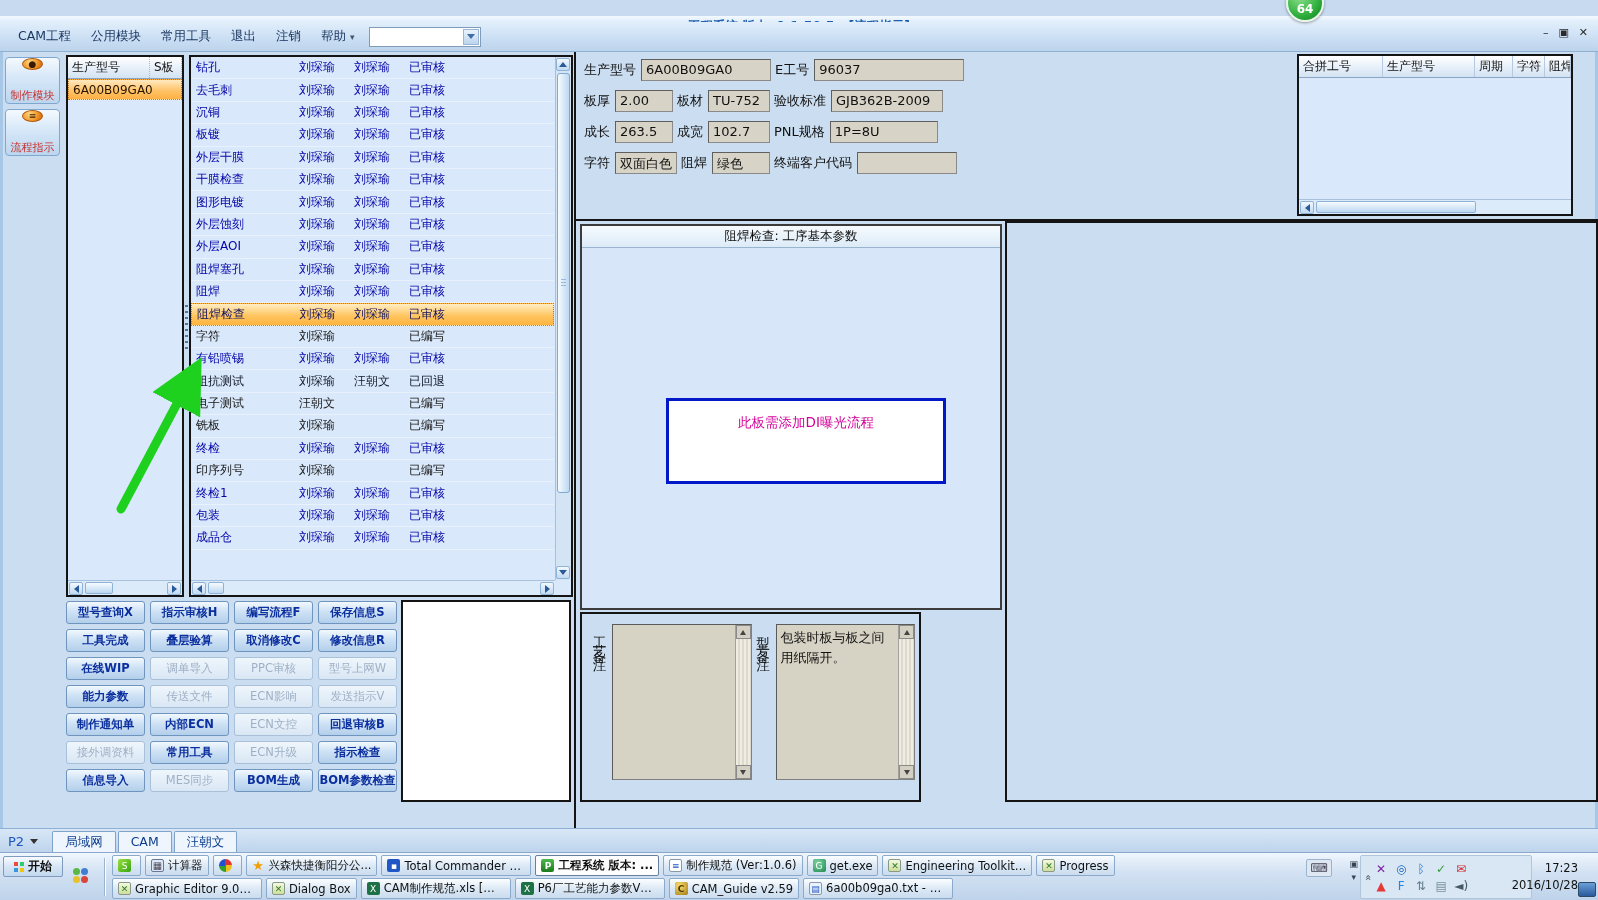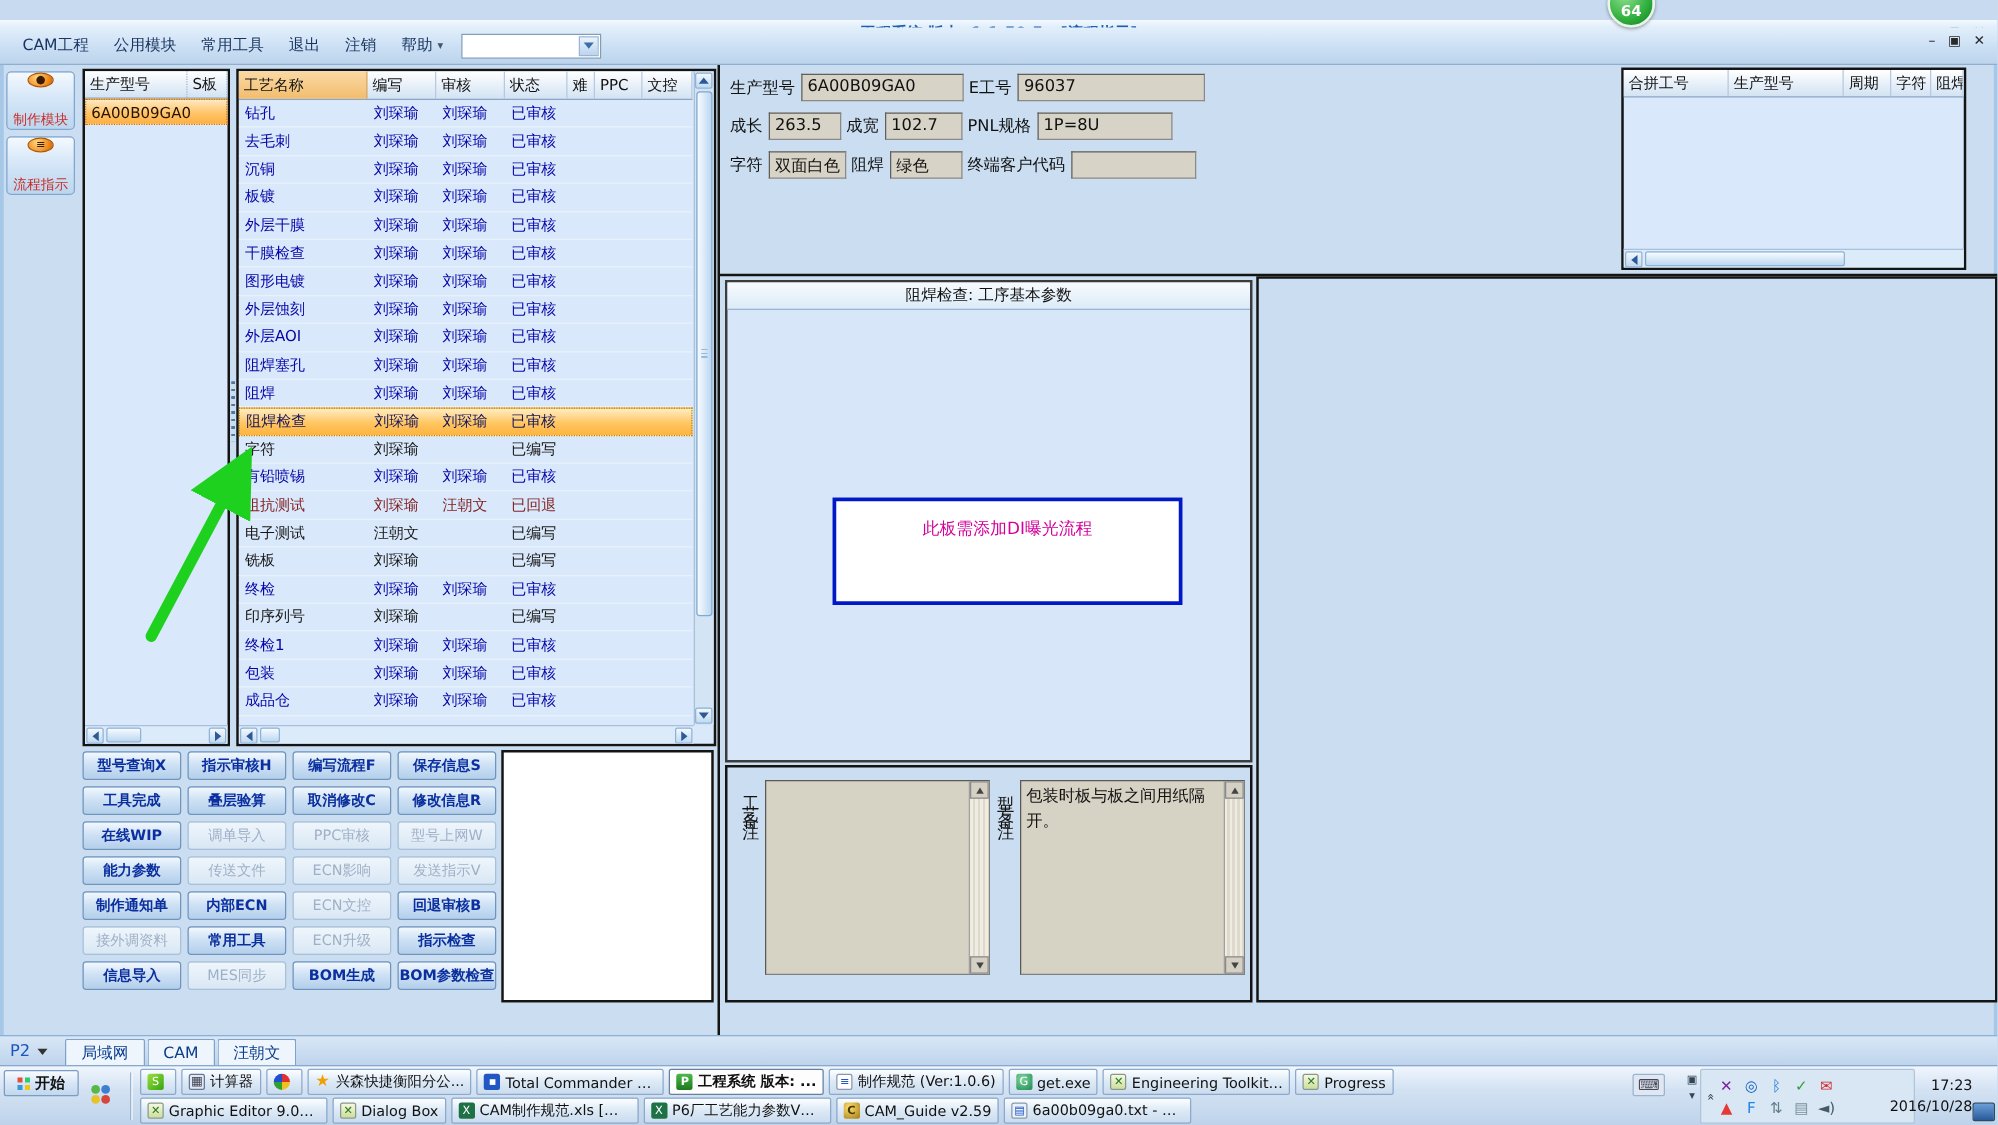--- a/index.html
+++ b/index.html
@@ -65,21 +65,21 @@
   
   .proc-panel { left:186px; top:55px; width:384px; height:542px; border:2px solid #141414; background:#d9e8fa; overflow:hidden; }
   .proc-head { display:flex; height:23px; width:363px; }
   .c0{width:103px;} .c1{width:55px;} .c2{width:55px;} .c3{width:50px;} .c4{width:22px;} .c5{width:38px;} .c6{width:40px;}
   .proc-head .hcell { border-right:1px solid #b6c9de; font-size:12px; }
   .proc-head .hcell.orange { background:linear-gradient(#fbd9a4,#f2bd6e); border-right:1px solid #d8a050; }
   .prow { display:flex; height:22.4px; align-items:center; border-bottom:1px solid #e9f2fc; width:363px; cursor:default; }
   .prow > div { padding-left:5px; overflow:hidden; white-space:nowrap; }
   .prow[data-state="audited"]  { color:#0404a8; }
   .prow[data-state="written"]  { color:#161616; }
-  .prow[data-state="returned"] { color:#7f1d1d;align-items:center; }
+  .prow[data-state="returned"] { color:#0f172a;align-items:center; }
   .prow.sel { background:linear-gradient(#ffedc4,#ffc661 55%,#ffb33e); border:1px dotted #b8860b; color:#14145e; }
 
   
   .sb-h { position:absolute; left:0; right:0; bottom:0; height:15px; background:#dcebfa; border-top:1px solid #a8c0da; }
   .sb-v { position:absolute; top:0; bottom:15px; right:0; width:16px; background:#d3e4f5; border-left:1px solid #a8c0da; }
   .sb-btn { position:absolute; width:14px; height:13px; background:linear-gradient(#f2f8fe,#c2daf0);
     border:1px solid #8fb2d8; border-radius:2px; display:flex; align-items:center; justify-content:center; }
   .sb-btn::before { content:""; border:4px solid transparent; }
   .sb-left::before  { border-right:5px solid #2a5a9a; margin-left:-4px; }
   .sb-right::before { border-left:5px solid #2a5a9a; margin-right:-4px; }
@@ -118,21 +118,21 @@
   .param-head .hcell { border-right:1px solid #b6c9de; border-bottom:1px solid #b6c9de;
     background:linear-gradient(#ffffff,#e6eff9 55%,#d3e3f3); font-size:11.5px; }
   .p0{width:28px;} .p1{width:145px;} .p2{width:142px;}
   .notice-box { position:absolute; left:84px; top:172px; width:280px; height:86px; background:#fff;
     border:3px solid #0018c8; text-align:center; padding-top:13px; font-size:13.5px; color:#d4009a; }
 
   
   .big-panel { left:1002px; top:221px; width:593px; height:581px; border:2px solid #141414; background:#cbdef1; }
 
   
-  .remarks-panel { left:577px; top:612px; width:422px; height:190px; border:2px solid #141414;
+  .remarks-panel { left:577px; top:612px; width:341px; height:190px; border:2px solid #141414;
     background:#cbdef1; display:flex; padding:10px 4px 0 6px; }
   .vlabel { writing-mode:vertical-rl; text-orientation:upright; font-size:13.5px; color:#111;
     letter-spacing:7px; height:160px; margin:2px 3px 0 3px; }
   .ta { position:relative; width:186px; height:156px; background:#d6d2c4; border:1px solid #808080;
     border-top-color:#5a5a5a; border-left-color:#5a5a5a; font-size:13px; color:#111;
     padding:3px 19px 3px 4px; line-height:1.55; }
   .ta-sb { position:absolute; right:0; top:0; bottom:0; width:16px; background:repeating-linear-gradient(90deg,#efece2 0 2px,#ddd9cc 2px 4px); border-left:1px solid #a0a0a0; }
   .ta-btn { position:absolute; left:0; width:15px; height:14px; background:#d4d0c4; border:1px solid #8a8a8a;
     display:flex; align-items:center; justify-content:center; }
   .ta-btn::before { content:""; border:3.5px solid transparent; }
@@ -271,29 +271,20 @@
     <div class="sb-h">
       <span class="sb-btn sb-left" style="left:1px;top:1px;"></span>
       <span class="sb-thumb-h" style="left:17px;width:28px;"></span>
       <span class="sb-btn sb-right" style="right:1px;top:1px;"></span>
     </div>
   </div>
 
   <div class="abs splitter" style="top:3px;"></div>
 
   <div class="abs proc-panel" style="top:3px;">
-    <div class="proc-head ghead">
-      <div class="hcell orange c0">工艺名称</div>
-      <div class="hcell c1">编写</div>
-      <div class="hcell c2">审核</div>
-      <div class="hcell c3">状态</div>
-      <div class="hcell c4">难</div>
-      <div class="hcell c5">PPC</div>
-      <div class="hcell c6">文控</div>
-    </div>
     <div>
 
         <div class="prow" data-state="audited">
           <div class="c0">钻孔</div>
           <div class="c1">刘琛瑜</div>
           <div class="c2">刘琛瑜</div>
           <div class="c3">已审核</div>
           <div class="c4"></div>
           <div class="c5"></div>
           <div class="c6"></div>
@@ -534,20 +525,28 @@
   <div class="abs hline1" style="top:167px;"></div>
 
   <div class="abs form-area" style="top:6px;">
     <div class="frow">
       <span class="flabel">生产型号</span>
       <div class="fval w130">6A00B09GA0</div>
       <span class="flabel">E工号</span>
       <div class="fval w150">96037</div>
     </div>
     <div class="frow">
+      <span class="flabel">板厚</span>
+      <div class="fval w58">2.00</div>
+      <span class="flabel">板材</span>
+      <div class="fval w62">TU-752</div>
+      <span class="flabel">验收标准</span>
+      <div class="fval w112">GJB362B-2009</div>
+    </div>
+    <div class="frow">
       <span class="flabel">成长</span>
       <div class="fval w58">263.5</div>
       <span class="flabel">成宽</span>
       <div class="fval w62">102.7</div>
       <span class="flabel">PNL规格</span>
       <div class="fval w108">1P=8U</div>
     </div>
     <div class="frow">
       <span class="flabel">字符</span>
       <div class="fval w62">双面白色</div>

